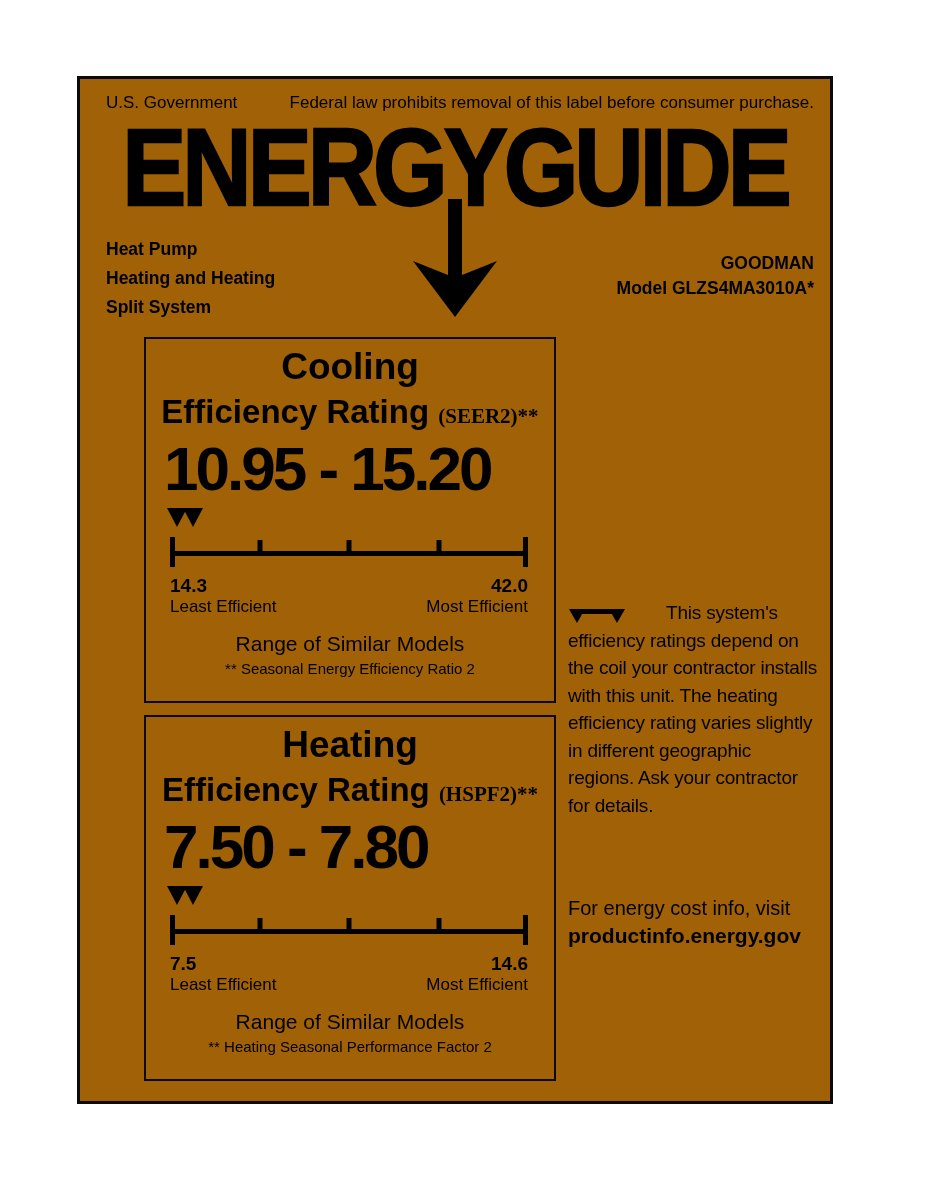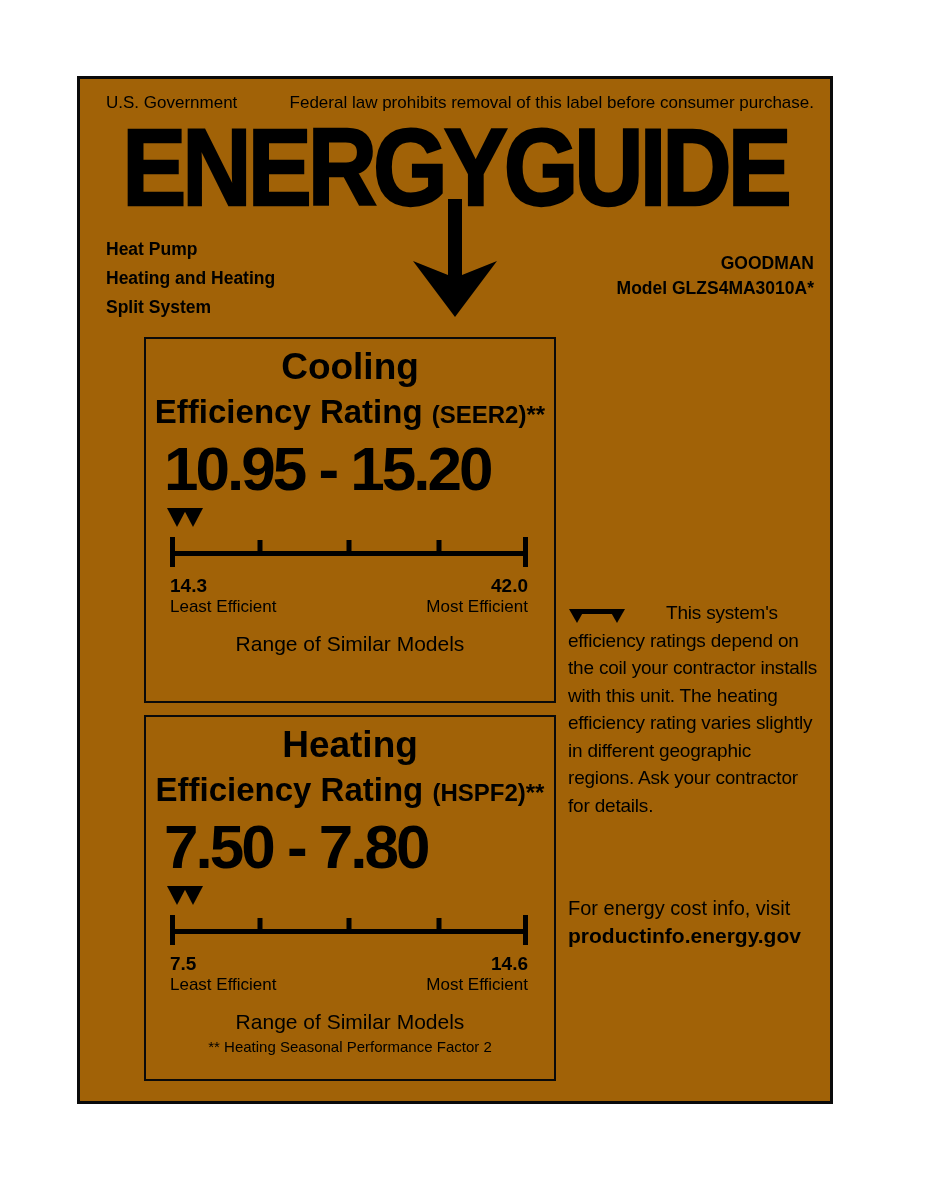--- a/index.html
+++ b/index.html
@@ -58,21 +58,21 @@
   .rating-box.heating { top: 636px; }
   .box-title {
     position: absolute; left: 0; right: 0; top: 6px;
     text-align: center; font-size: 37px; font-weight: bold; line-height: 44px;
   }
   .box-rating {
     position: absolute; left: 0; right: 0; top: 52px;
     text-align: center; font-size: 33px; font-weight: bold; line-height: 42px;
     white-space: nowrap;
   }
-  .box-rating .suffix { font-size: 24px; }
+  .box-rating .suffix { font-size: 21px; font-family: Liberation Serif, serif; }
   .box-number {
     position: absolute; left: 18px; top: 96px;
     font-size: 62px; font-weight: bold; letter-spacing: -3px;
     line-height: 68px; white-space: nowrap;
   }
   .range-marker {
     position: absolute; left: 20px; top: 168px;
     width: 40px; height: 22px;
   }
   .scale {
@@ -169,20 +169,21 @@
     </div>
     <div class="scale-labels-left">
       <div class="scale-num">14.3</div>
       <div class="scale-cap">Least Efficient</div>
     </div>
     <div class="scale-labels-right">
       <div class="scale-num">42.0</div>
       <div class="scale-cap">Most Efficient</div>
     </div>
     <div class="range-caption">Range of Similar Models</div>
+    <div class="box-footnote">** Seasonal Energy Efficiency Ratio 2</div>
   </section>
 
   <section class="rating-box heating">
     <div class="box-title">Heating</div>
     <div class="box-rating">
       <span>Efficiency Rating</span>
       <span class="suffix">(HSPF2)**</span>
     </div>
     <div class="box-number">7.50 - 7.80</div>
     <svg class="range-marker" viewBox="0 0 40 22" aria-hidden="true">

